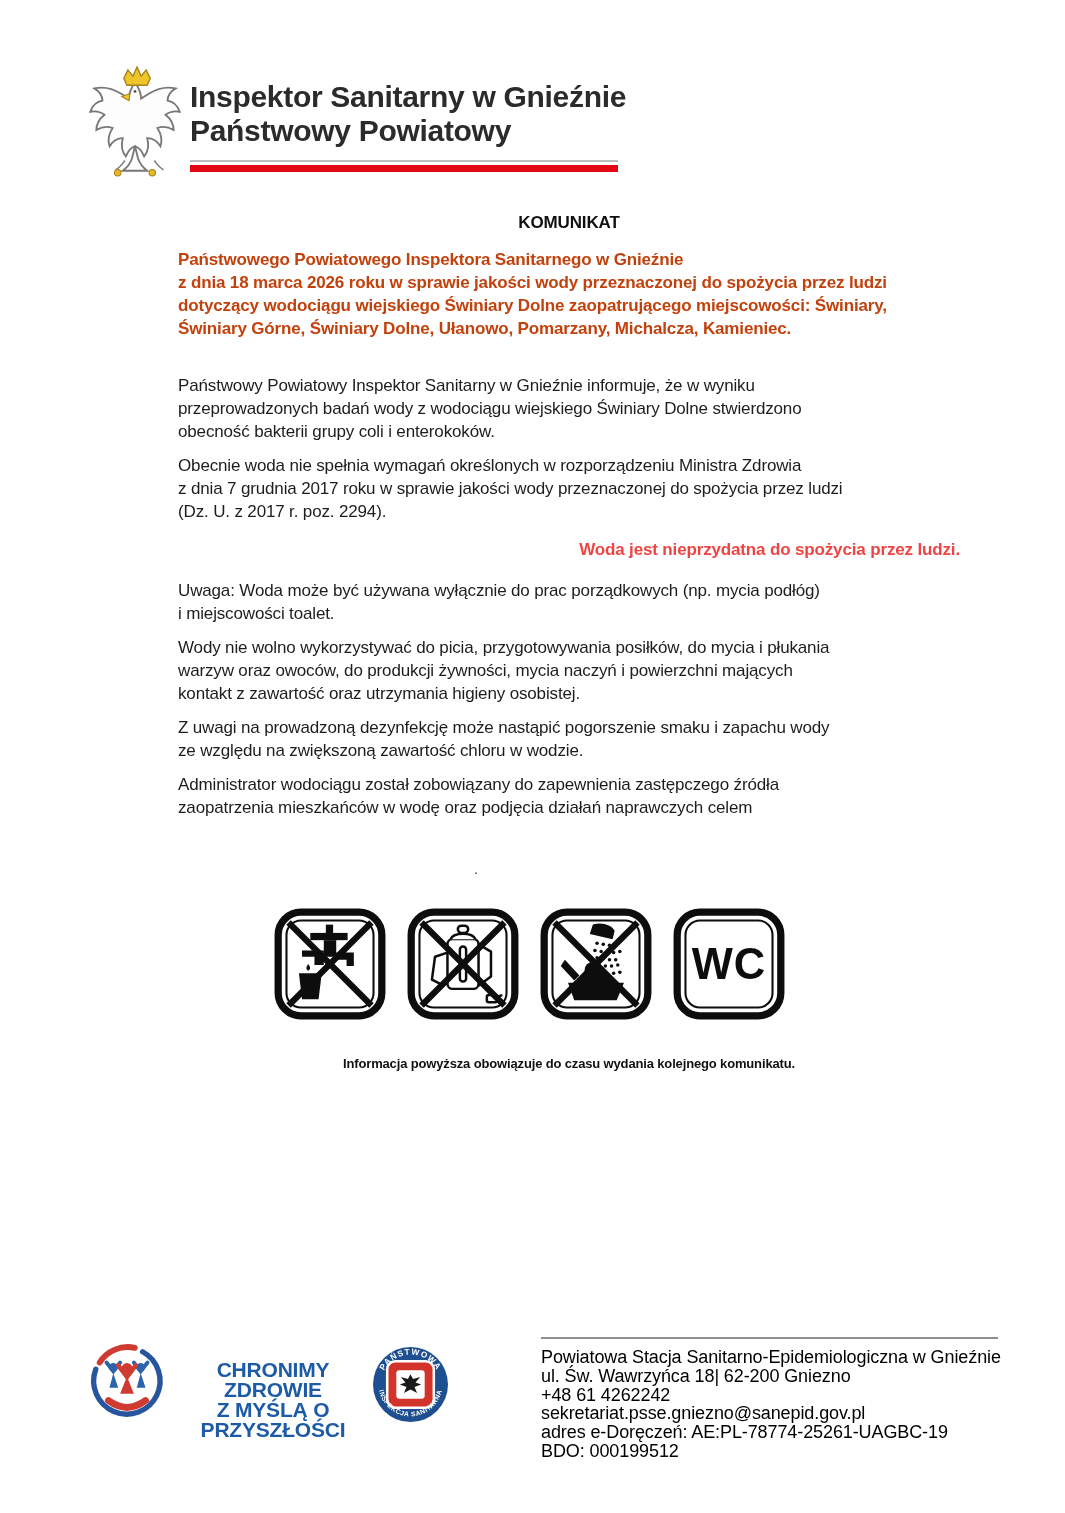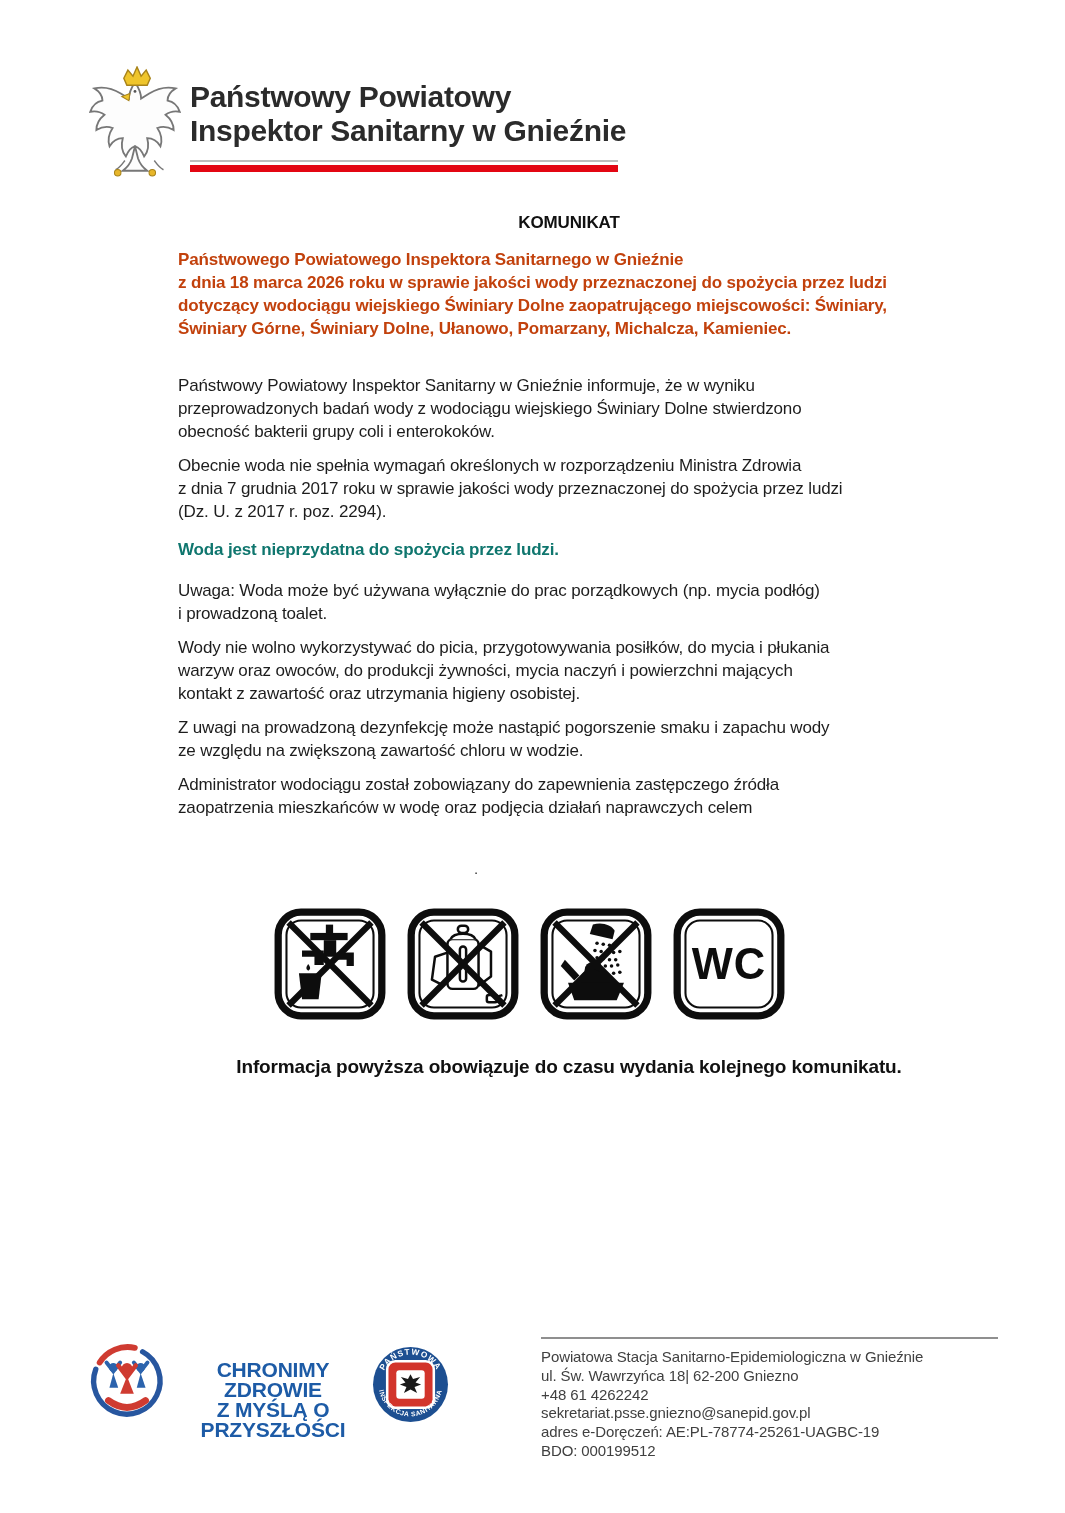--- a/index.html
+++ b/index.html
@@ -26,37 +26,37 @@
   .content{
     position:absolute;left:178px;top:211px;width:782px;
     font-size:17px;line-height:23px;color:#1d1d1d;letter-spacing:-0.15px;
   }
   .bold{font-weight:bold;color:#c2410c;}
   .h-komunikat{font-weight:bold;color:#111;text-align:center;}
   .subject{margin-top:14px;}
   .para{margin-top:11px;}
   .p1{margin-top:34px;}
   .p3{margin-top:18px;}
-  .statement{margin-top:15px;text-align:left;font-weight:bold;color:#0f766e;}
+  .statement{margin-top:15px;text-align:right;font-weight:bold;color:#ef4444;}
   .stray-dot{position:absolute;left:474px;top:860px;font-size:15px;color:#333;}
   
   .icons-row{
     position:absolute;left:273px;top:903px;
     display:flex;gap:19px;
   }
   .icons-row svg{display:block;}
   .closing{
     position:absolute;left:178px;top:1056px;width:782px;
-    text-align:center;font-size:19px;font-weight:bold;color:#111;letter-spacing:-0.15px;
+    text-align:center;font-size:13px;font-weight:bold;color:#111;letter-spacing:-0.15px;
   }
   
   .footer-rule{position:absolute;left:541px;top:1337px;width:457px;height:2px;background:#8f8f8f;}
   .contact{
     position:absolute;left:541px;top:1348px;
-    font-size:15px;line-height:18.8px;color:#404040;letter-spacing:-0.1px;
+    font-size:18px;line-height:18.8px;color:#000000;letter-spacing:-0.1px;
   }
   .campaign-logo{position:absolute;left:86px;top:1340px;width:82px;height:84px;}
   .slogan{
     position:absolute;left:180px;top:1360px;width:186px;
     text-align:center;font-weight:bold;font-size:21px;line-height:20px;
     letter-spacing:-0.2px;
   }
   .badge{position:absolute;left:372px;top:1346px;width:77px;height:77px;}
 </style>
 </head>
@@ -68,22 +68,22 @@
     <path d="M50 16 c-4 6 -6 10 -6 16 l-8 -5 c-8 -5 -17 -7 -26 -5 c5 3 8 7 8 12 c-6 1 -10 5 -12 11 c5 -1 10 0 14 3 c-5 4 -8 9 -8 15 c5 -3 11 -4 16 -2 c-4 6 -5 12 -3 18 c3 -5 8 -8 13 -8 c-2 7 -1 13 3 18 c2 -5 5 -9 9 -10 l-3 12 c-2 6 -5 9 -9 12 h24 c-4 -3 -7 -6 -9 -12 l-3 -12 c4 1 7 5 9 10 c4 -5 5 -11 3 -18 c5 0 10 3 13 8 c2 -6 1 -12 -3 -18 c5 -2 11 -1 16 2 c0 -6 -3 -11 -8 -15 c4 -3 9 -4 14 -3 c-2 -6 -6 -10 -12 -11 c0 -5 3 -9 8 -12 c-9 -2 -18 0 -26 5 l-8 5 c0 -6 -2 -10 -6 -16 z" fill="#fdfdfd" stroke="#777" stroke-width="1.8"></path>
     <path d="M40 93 c-3 4 -5 7 -9 9 m38 -9 c3 4 5 7 9 9" fill="none" stroke="#777" stroke-width="1.5"></path>
     <circle cx="33" cy="105" r="3.2" fill="#e7b62a" stroke="#a8831a" stroke-width="1"></circle>
     <circle cx="67" cy="105" r="3.2" fill="#e7b62a" stroke="#a8831a" stroke-width="1"></circle>
     <path d="M39 12 l4 -8 5 6 4 -9 4 9 5 -6 4 8 -3 7 -20 0 z" fill="#efc52c" stroke="#a8831a" stroke-width="1.4"></path>
     <path d="M45 27 l-8 3 7 4 z" fill="#efc52c" stroke="#a8831a" stroke-width="1"></path>
     <circle cx="50" cy="25" r="1.4" fill="#555"></circle>
   </svg>
 
   <div class="org-name">
+    <div>Inspektor Sanitarny w Gnieźnie</div>
     <div>Państwowy Powiatowy</div>
-    <div>Inspektor Sanitarny w Gnieźnie</div>
   </div>
 
   <div class="rules">
     <div class="rule-gray"></div>
     <div class="rule-red" style="background:#e30613"></div>
   </div>
 
   <div class="content">
 
     <div class="h-komunikat">KOMUNIKAT</div>
@@ -104,21 +104,21 @@
     <div class="para">
       <div>Obecnie woda nie spełnia wymagań określonych w rozporządzeniu Ministra Zdrowia</div>
       <div>z dnia 7 grudnia 2017 roku w sprawie jakości wody przeznaczonej do spożycia przez ludzi</div>
       <div>(Dz. U. z 2017 r. poz. 2294).</div>
     </div>
 
     <div class="statement">Woda jest nieprzydatna do spożycia przez ludzi.</div>
 
     <div class="para p3">
       <div>Uwaga: Woda może być używana wyłącznie do prac porządkowych (np. mycia podłóg)</div>
-      <div>i prowadzoną toalet.</div>
+      <div>i miejscowości toalet.</div>
     </div>
 
     <div class="para">
       <div>Wody nie wolno wykorzystywać do picia, przygotowywania posiłków, do mycia i płukania</div>
       <div>warzyw oraz owoców, do produkcji żywności, mycia naczyń i powierzchni mających</div>
       <div>kontakt z zawartość oraz utrzymania higieny osobistej.</div>
     </div>
 
     <div class="para">
       <div>Z uwagi na prowadzoną dezynfekcję może nastąpić pogorszenie smaku i zapachu wody</div>

